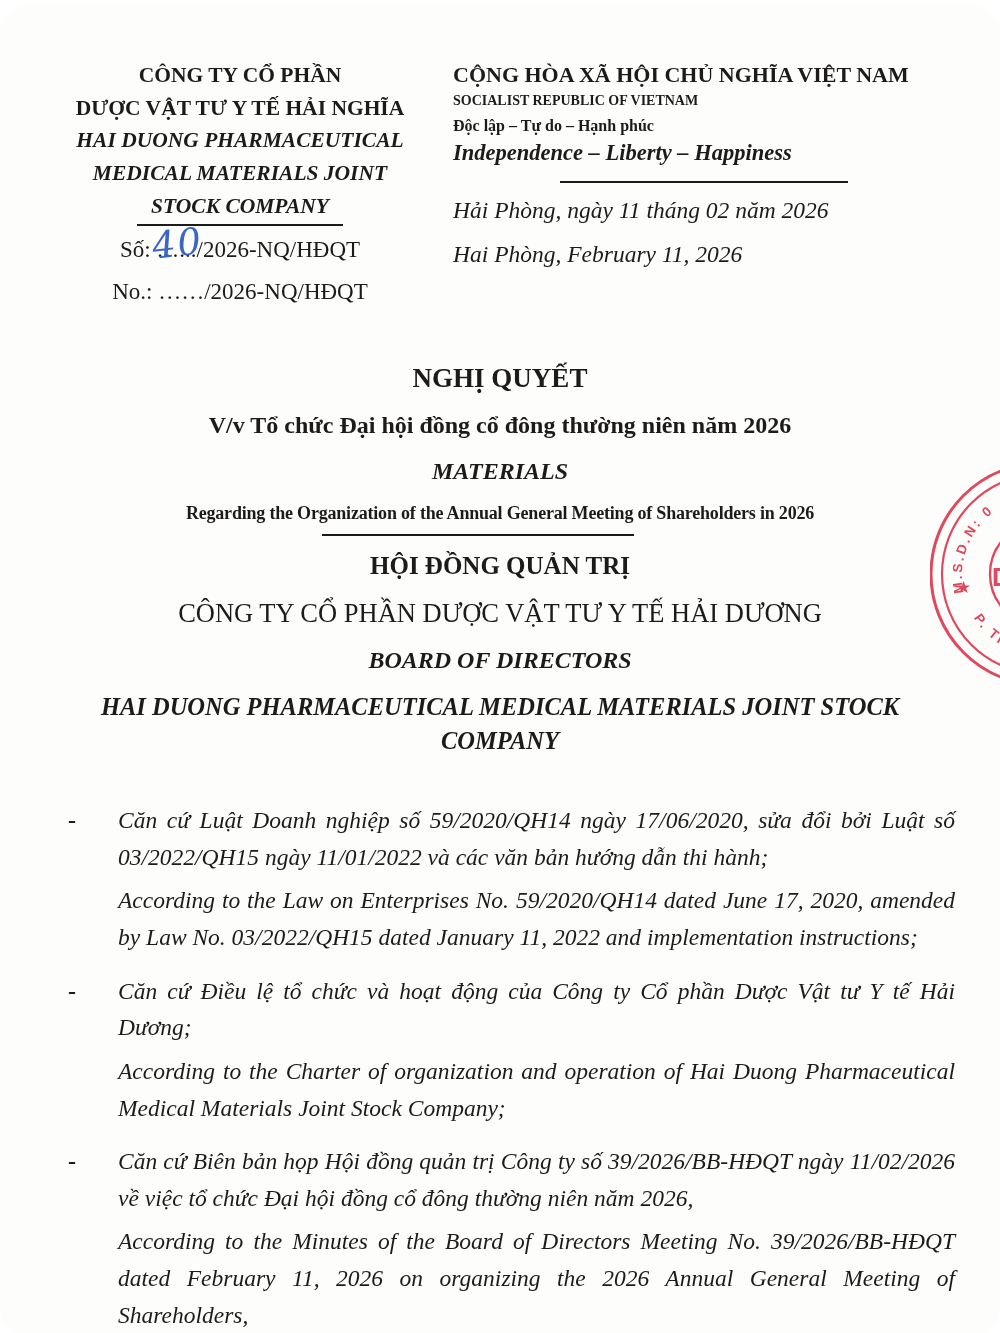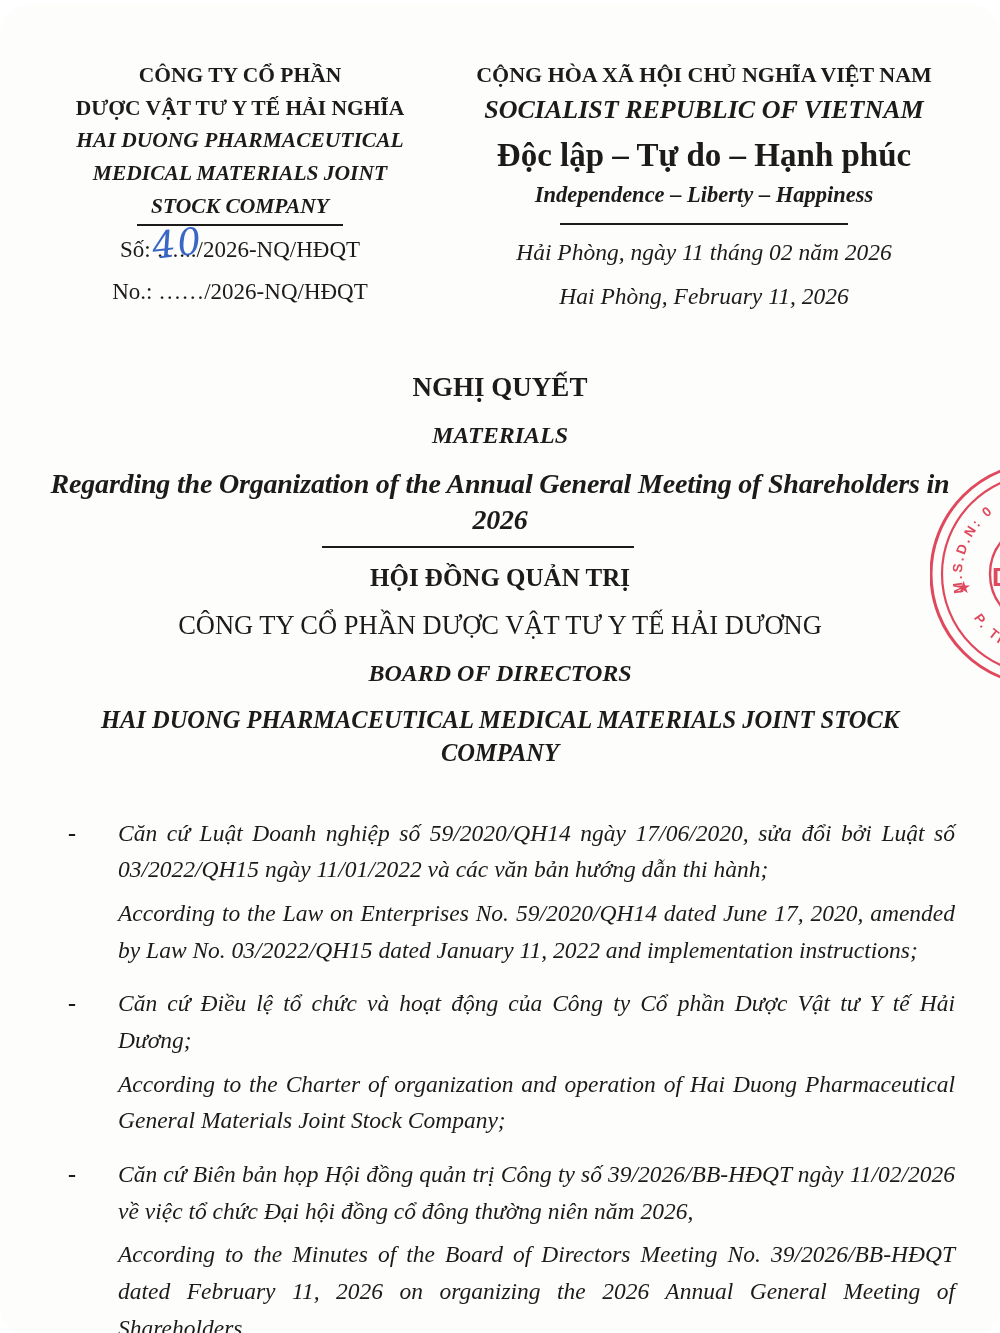--- a/index.html
+++ b/index.html
@@ -12,53 +12,53 @@
     font-family:"Liberation Serif","DejaVu Serif",serif;
     color:#1d1b19;
     box-sizing:border-box;
     padding:55px 45px 0 45px;
     border-radius:30px;
   }
 
   
   .hdr{display:flex;align-items:flex-start;}
   .hdr-left{flex:0 0 390px;text-align:center;}
-  .hdr-right{flex:1;text-align:center;padding-left:18px;}
+  .hdr-right{flex:1;padding-left:18px;}
 
   .hl-b{font-weight:bold;font-size:21.5px;line-height:1.52;}
   .hl-bi{font-weight:bold;font-style:italic;font-size:21.5px;line-height:1.52;}
   .hl-underline{display:inline-block;border-bottom:2.5px solid #1d1b19;padding:0 14px 2px 14px;}
 
   .so-line{margin-top:8px;font-size:23px;line-height:1.4;white-space:nowrap;}
   .dots-wrap{position:relative;display:inline-block;}
   .pen-number{
     position:absolute;left:-4px;top:-16px;
     font-size:37px;font-style:italic;font-weight:500;
     color:#3a67c5;
     transform:rotate(-7deg);
     letter-spacing:2px;
     font-family:"DejaVu Serif",serif;
   }
   .no-line{margin-top:12px;font-size:23px;}
 
   .hr-b{font-weight:bold;font-size:22px;line-height:1.45;}
-  .hr-bi{font-weight:bold;font-style:italic;font-size:26px;line-height:1.45;}
-  .motto-vi{font-weight:bold;font-size:33px;line-height:1.45;margin-top:3px;}
+  .hr-bi{font-weight:bold;font-size:14px;line-height:1.45;}
+  .motto-vi{font-weight:bold;font-size:16px;line-height:1.45;margin-top:3px;}
   .motto-en{font-weight:bold;font-style:italic;font-size:22.5px;line-height:1.4;}
   .motto-rule{width:288px;height:0;border-bottom:2.5px solid #1d1b19;margin:12px auto 10px auto;}
   .date-vi{font-style:italic;font-size:23.5px;margin-top:8px;line-height:1.5;}
   .date-en{font-style:italic;font-size:23.5px;margin-top:9px;line-height:1.5;}
 
   
   .title-block{margin-top:56px;text-align:center;}
   .t-line{margin:0 0 15px 0;line-height:1.28;}
   .t-vi-main{font-weight:bold;font-size:27px;}
   .t-vi-sub{font-weight:bold;font-size:24px;}
   .t-en-main{font-weight:bold;font-style:italic;font-size:24px;}
-  .t-en-sub{font-weight:bold;font-style:italic;font-size:28px;letter-spacing:-0.2px;}
+  .t-en-sub{font-weight:bold;font-size:18px;letter-spacing:-0.2px;}
   .t-rule{width:312px;height:0;border-bottom:2.5px solid #1d1b19;margin:-6px auto 14px auto;transform:translateX(-22px);}
   .t-issuer-vi{font-weight:bold;font-size:25px;}
   .t-company-vi{font-weight:normal;font-size:26.5px;}
   .t-issuer-en{font-weight:bold;font-style:italic;font-size:24px;}
   .t-company-en{font-weight:bold;font-style:italic;font-size:24.5px;}
 
   
   .recitals{margin-top:46px;}
   .recital{display:flex;margin-bottom:10px;}
   .marker{flex:0 0 73px;box-sizing:border-box;padding-left:23px;font-size:24px;font-weight:600;line-height:1.55;}
@@ -110,20 +110,21 @@
       <div class="motto-en">Independence – Liberty – Happiness</div>
       <div class="motto-rule"></div>
       <div class="date-vi">Hải Phòng, ngày 11 tháng 02 năm 2026</div>
       <div class="date-en">Hai Phòng, February 11, 2026</div>
     </div>
 
   </div>
 
   <div class="title-block">
     <div class="t-line t-vi-main">NGHỊ QUYẾT</div>
+    <div class="t-line t-vi-sub">V/v Tổ chức Đại hội đồng cổ đông thường niên năm 2026</div>
     <div class="t-line t-en-main">MATERIALS</div>
     <div class="t-line t-en-sub">Regarding the Organization of the Annual General Meeting of Shareholders in 2026</div>
     <div class="t-rule"></div>
     <div class="t-line t-issuer-vi">HỘI ĐỒNG QUẢN TRỊ</div>
     <div class="t-line t-company-vi">CÔNG TY CỔ PHẦN DƯỢC VẬT TƯ Y TẾ HẢI DƯƠNG</div>
     <div class="t-line t-issuer-en">BOARD OF DIRECTORS</div>
     <div class="t-line t-company-en" style="margin-bottom:2px">HAI DUONG PHARMACEUTICAL MEDICAL MATERIALS JOINT STOCK</div>
     <div class="t-line t-company-en">COMPANY</div>
   </div>
 
@@ -134,21 +135,21 @@
       <div class="rtext">
         <p>Căn cứ Luật Doanh nghiệp số 59/2020/QH14 ngày 17/06/2020, sửa đổi bởi Luật số 03/2022/QH15 ngày 11/01/2022 và các văn bản hướng dẫn thi hành;</p>
         <p>According to the Law on Enterprises No. 59/2020/QH14 dated June 17, 2020, amended by Law No. 03/2022/QH15 dated January 11, 2022 and implementation instructions;</p>
       </div>
     </div>
 
     <div class="recital">
       <div class="marker">-</div>
       <div class="rtext">
         <p>Căn cứ Điều lệ tổ chức và hoạt động của Công ty Cổ phần Dược Vật tư Y tế Hải Dương;</p>
-        <p>According to the Charter of organization and operation of Hai Duong Pharmaceutical General Materials Joint Stock Company;</p>
+        <p>According to the Charter of organization and operation of Hai Duong Pharmaceutical Medical Materials Joint Stock Company;</p>
       </div>
     </div>
 
     <div class="recital">
       <div class="marker">-</div>
       <div class="rtext">
         <p>Căn cứ Biên bản họp Hội đồng quản trị Công ty số 39/2026/BB-HĐQT ngày 11/02/2026 về việc tổ chức Đại hội đồng cổ đông thường niên năm 2026,</p>
         <p>According to the Minutes of the Board of Directors Meeting No. 39/2026/BB-HĐQT dated February 11, 2026 on organizing the 2026 Annual General Meeting of Shareholders,</p>
       </div>
     </div>

